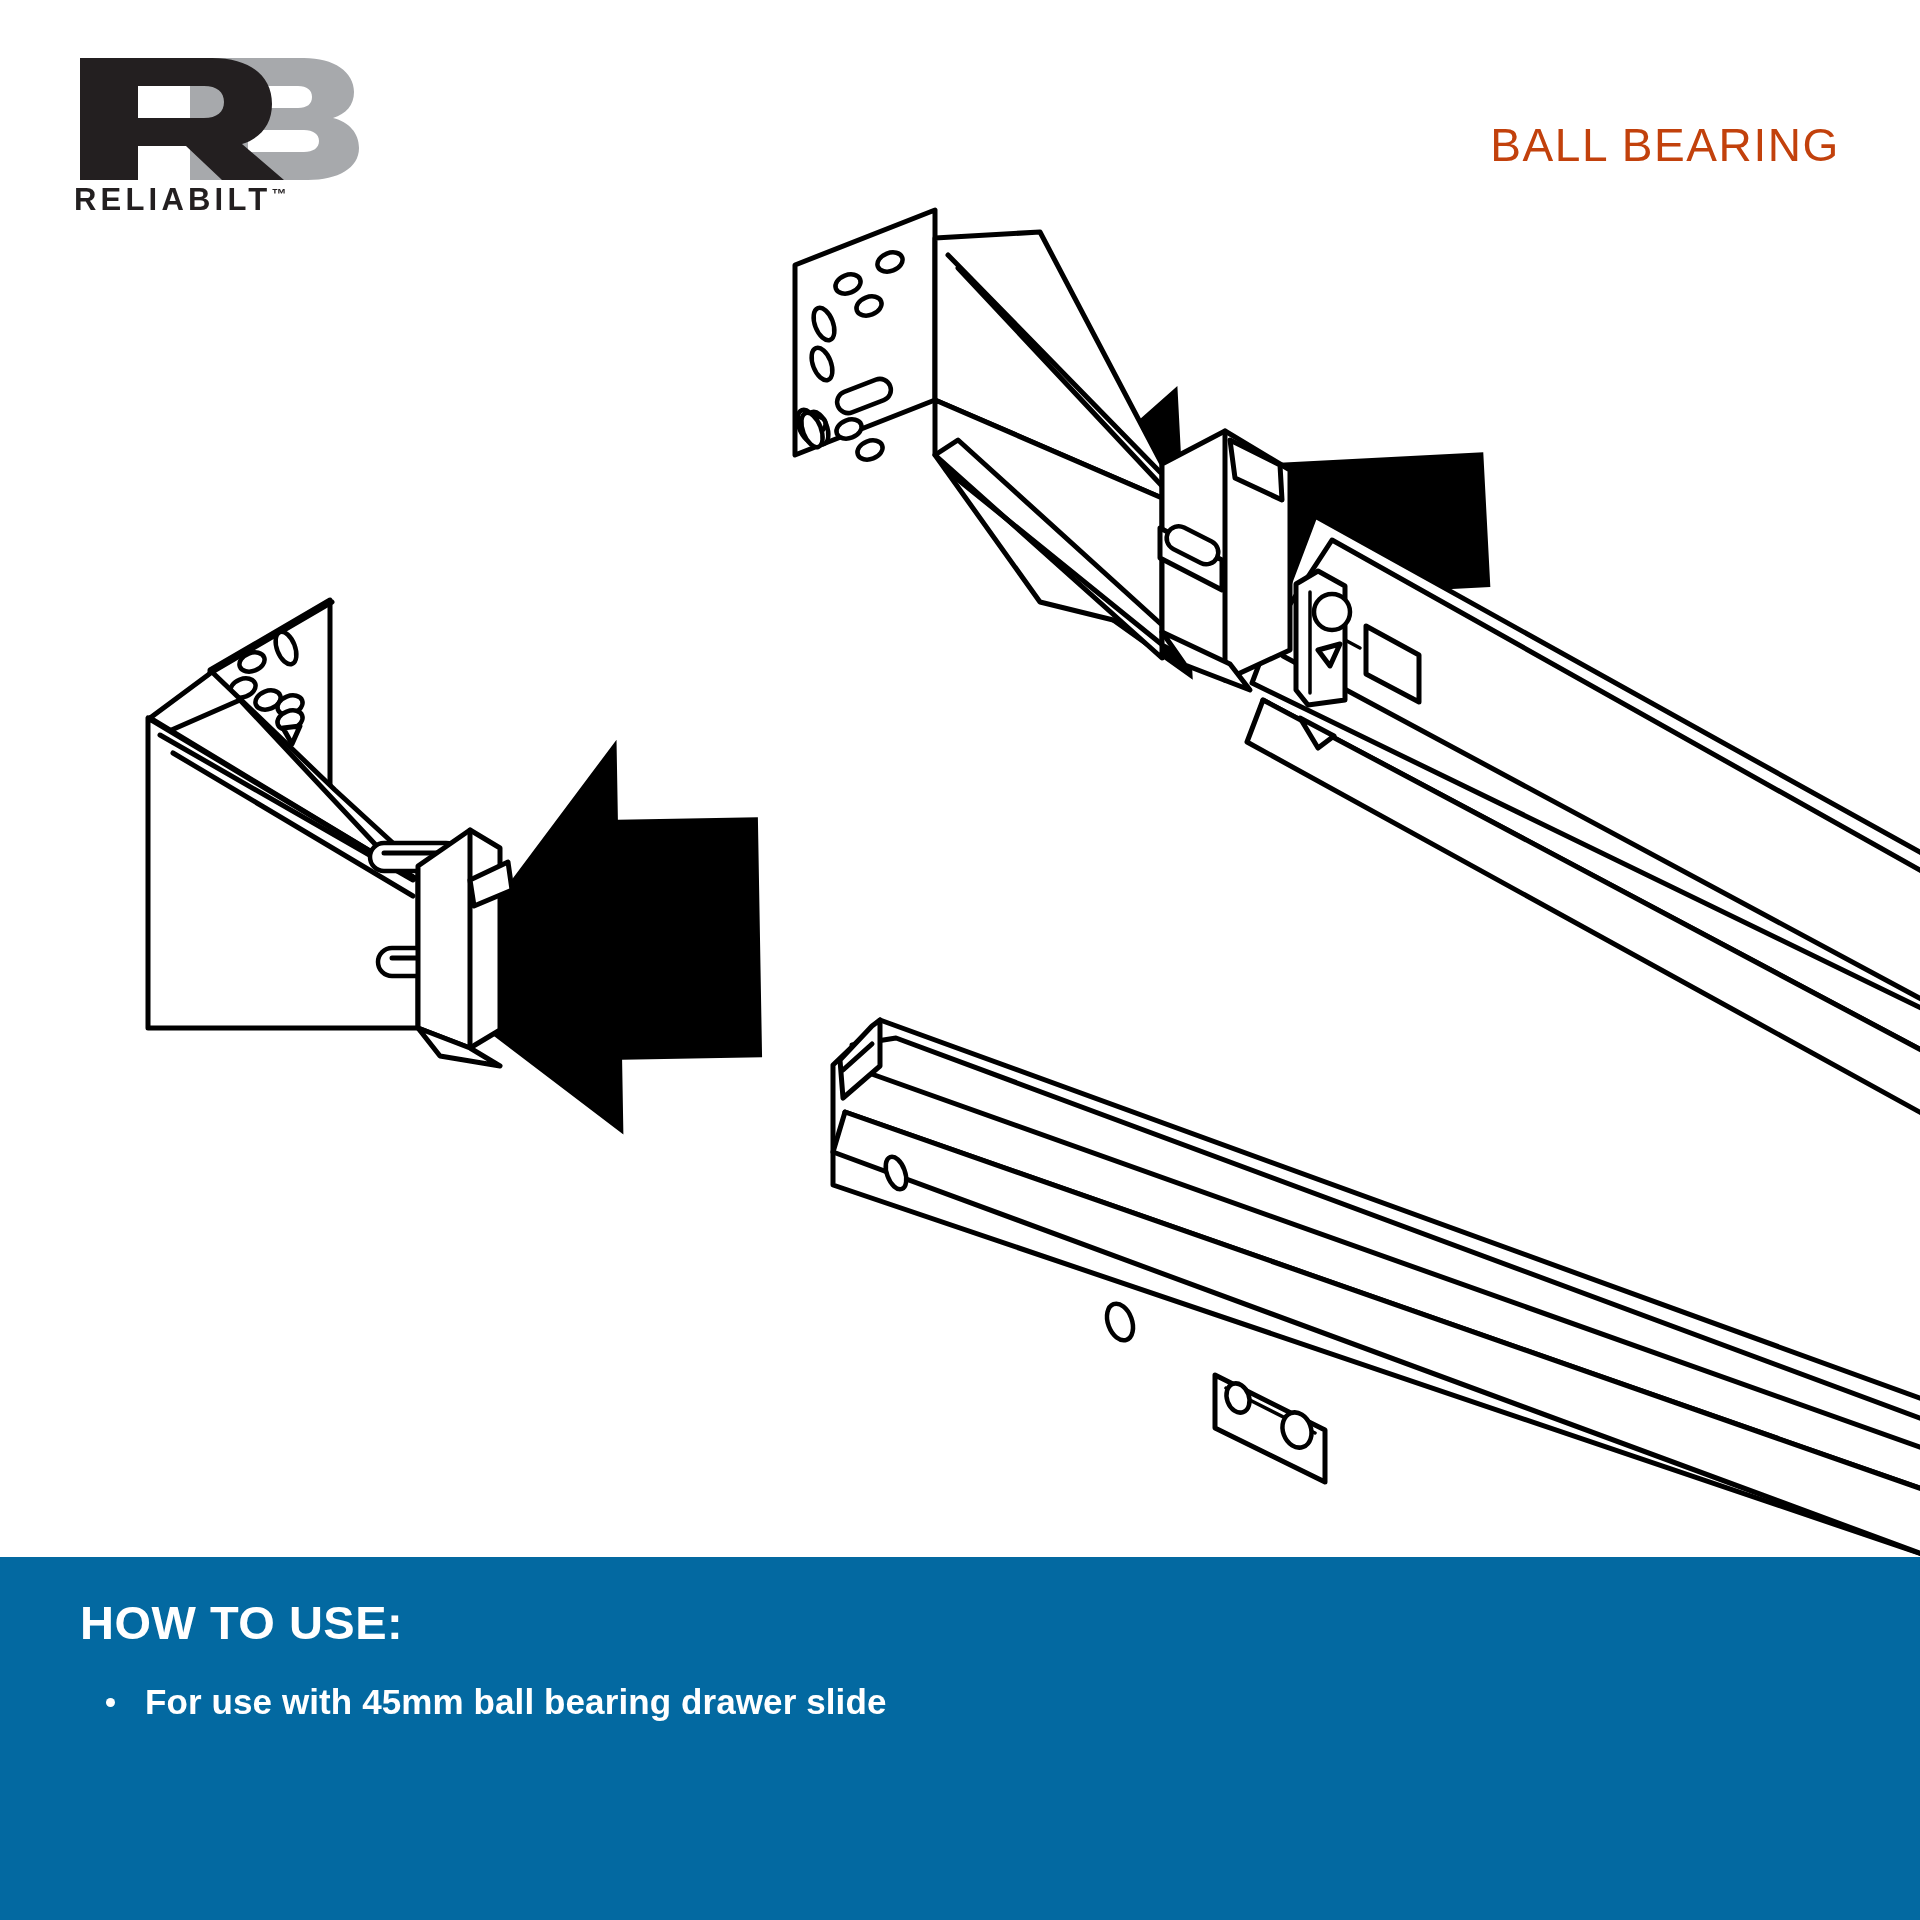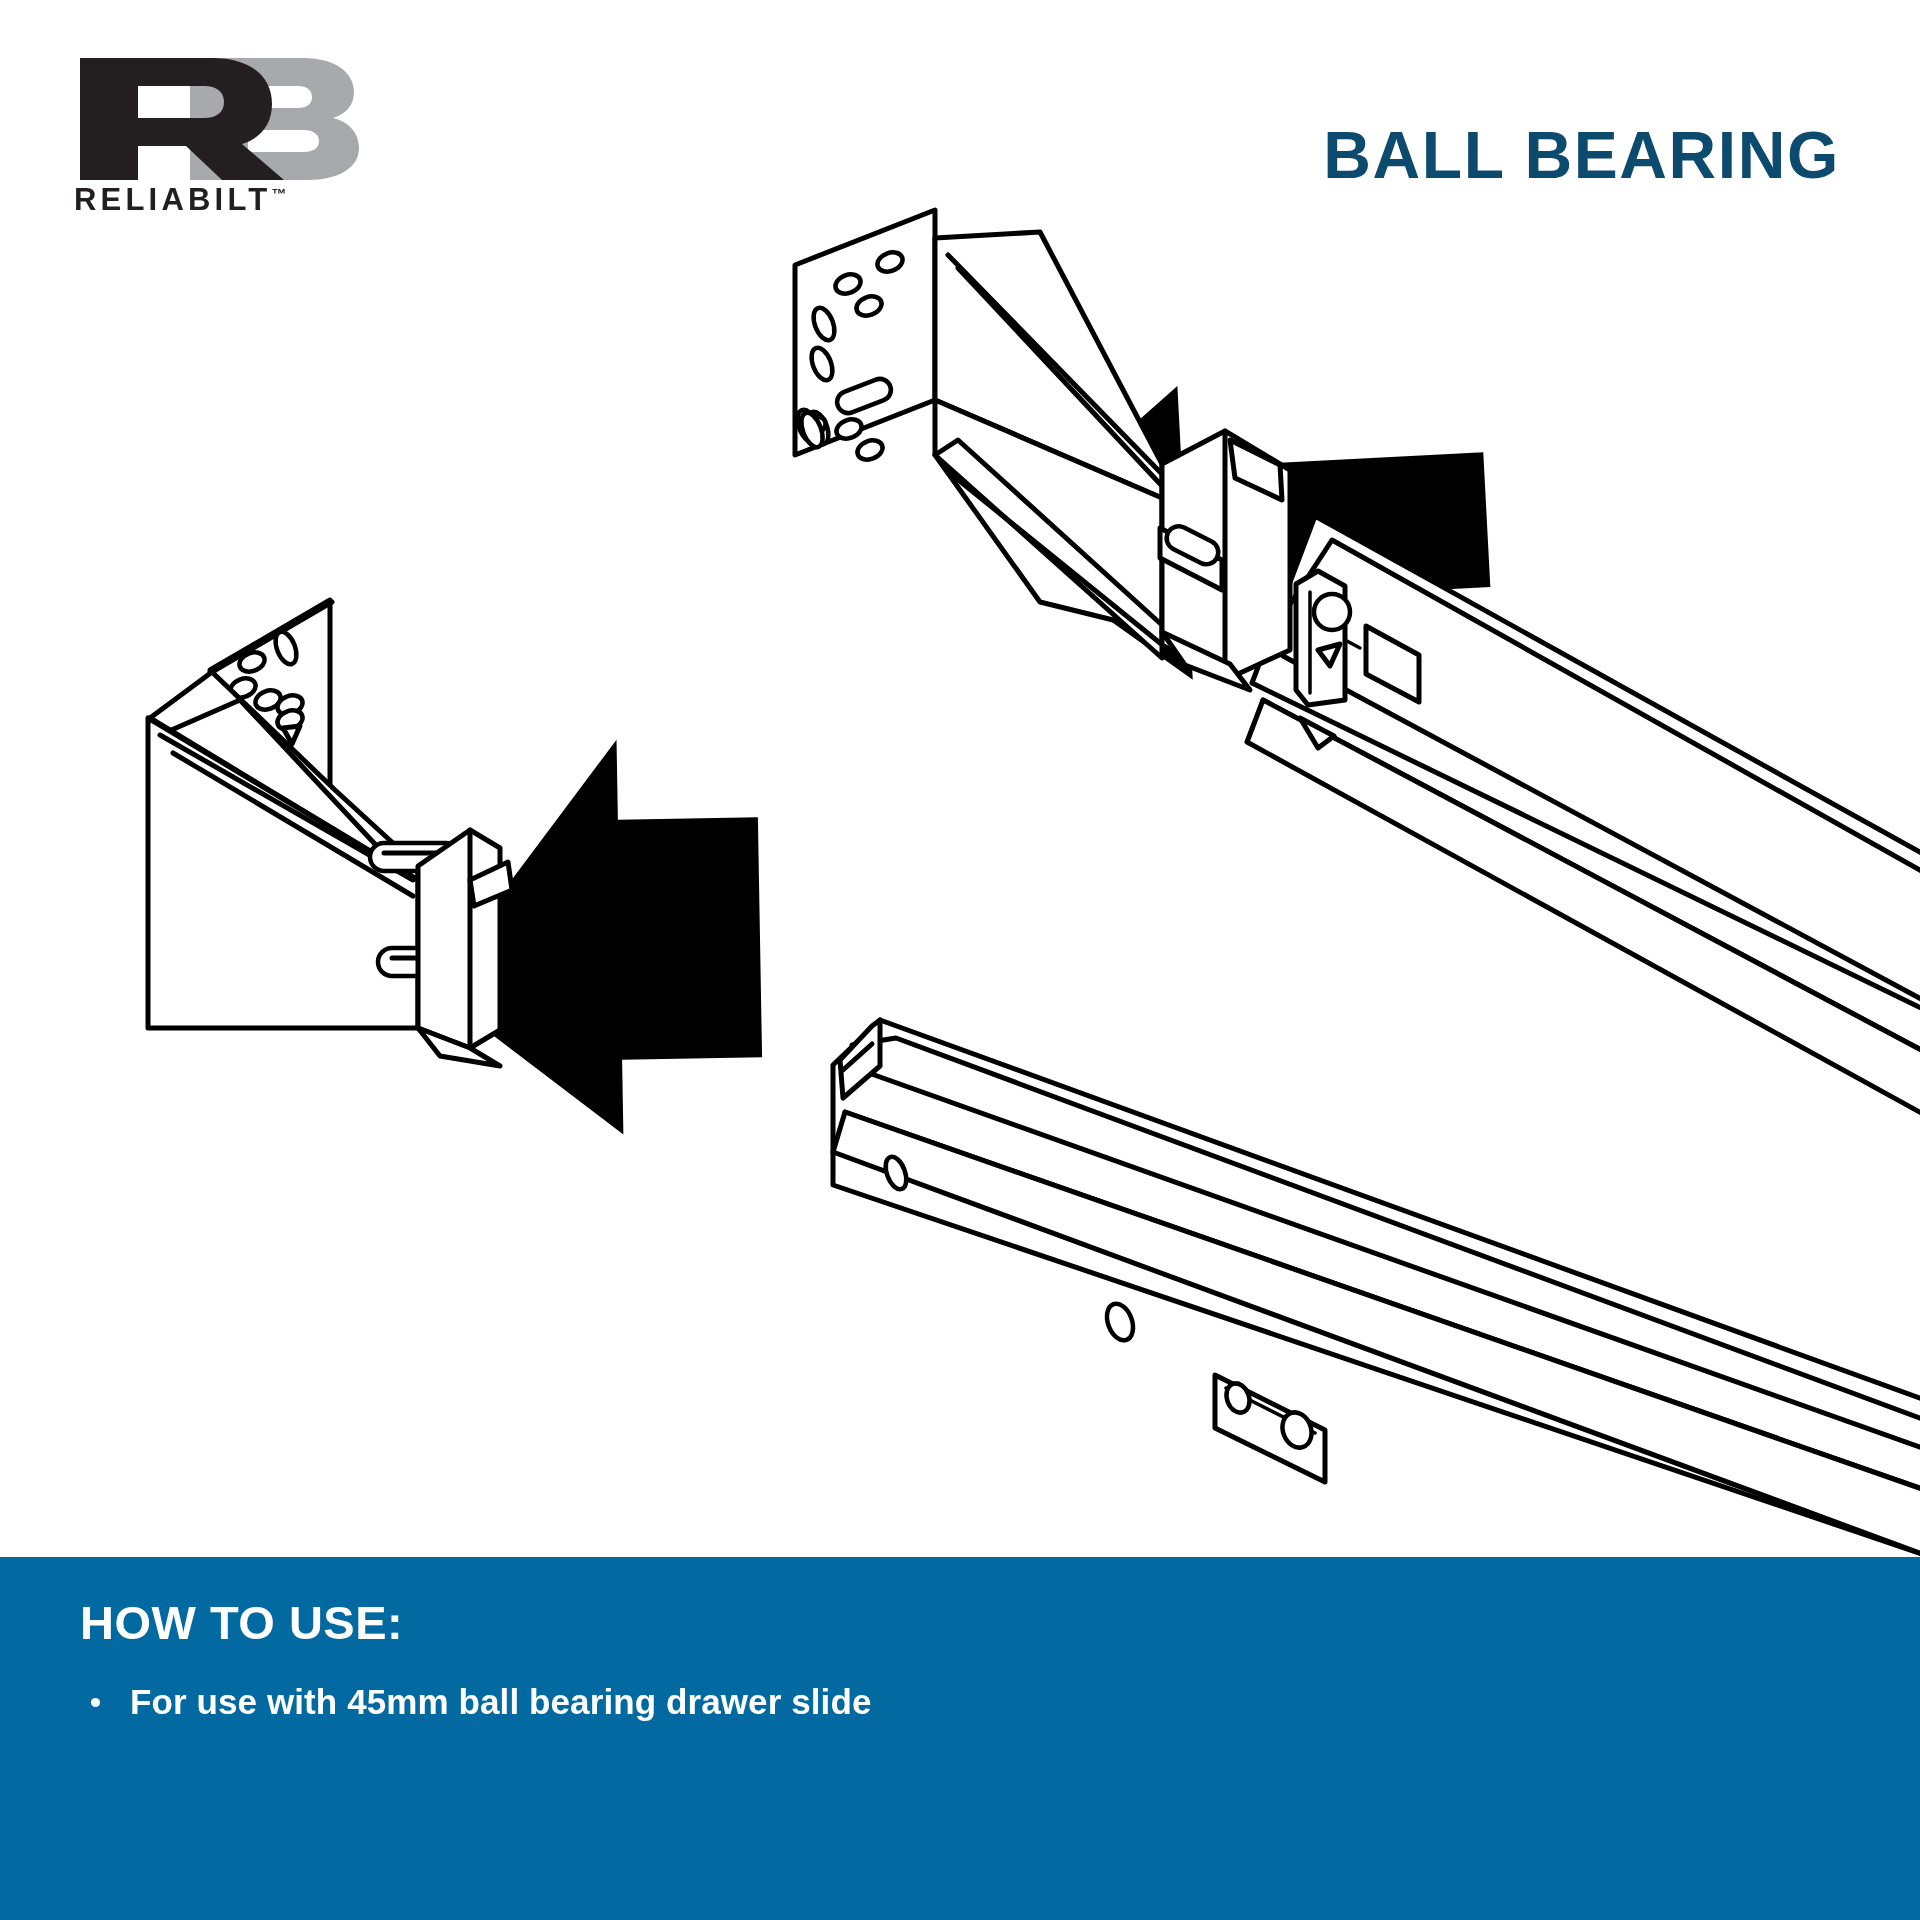--- a/index.html
+++ b/index.html
@@ -52,24 +52,24 @@
     font-size: 15px;
     vertical-align: super;
     letter-spacing: 0;
   }
 
   
   #headline {
     position: absolute;
     right: 80px;
     top: 122px;
-    font-size: 66px;
-    font-weight: 700;
+    font-size: 46px;
+    font-weight: 400;
     letter-spacing: 1.6px;
-    color: #0c4a6e;
+    color: #c2410c;
     white-space: nowrap;
     line-height: 1;
   }
 
   
   #illustration {
     position: absolute;
     left: 0;
     top: 0;
     width: 1920px;
@@ -91,21 +91,21 @@
   #instructions-heading {
     color: #ffffff;
     font-size: 47px;
     font-weight: 700;
     letter-spacing: 0.5px;
     line-height: 1;
     margin: 0 0 38px 0;
   }
   #instructions-list {
     list-style: none;
-    margin: 3px;
+    margin: 18px;
     padding: 0;
   }
   #instructions-list li {
     position: relative;
     color: #ffffff;
     font-size: 35px;
     font-weight: 700;
     line-height: 1.0;
     padding-left: 47px;
     margin-bottom: 46px;

